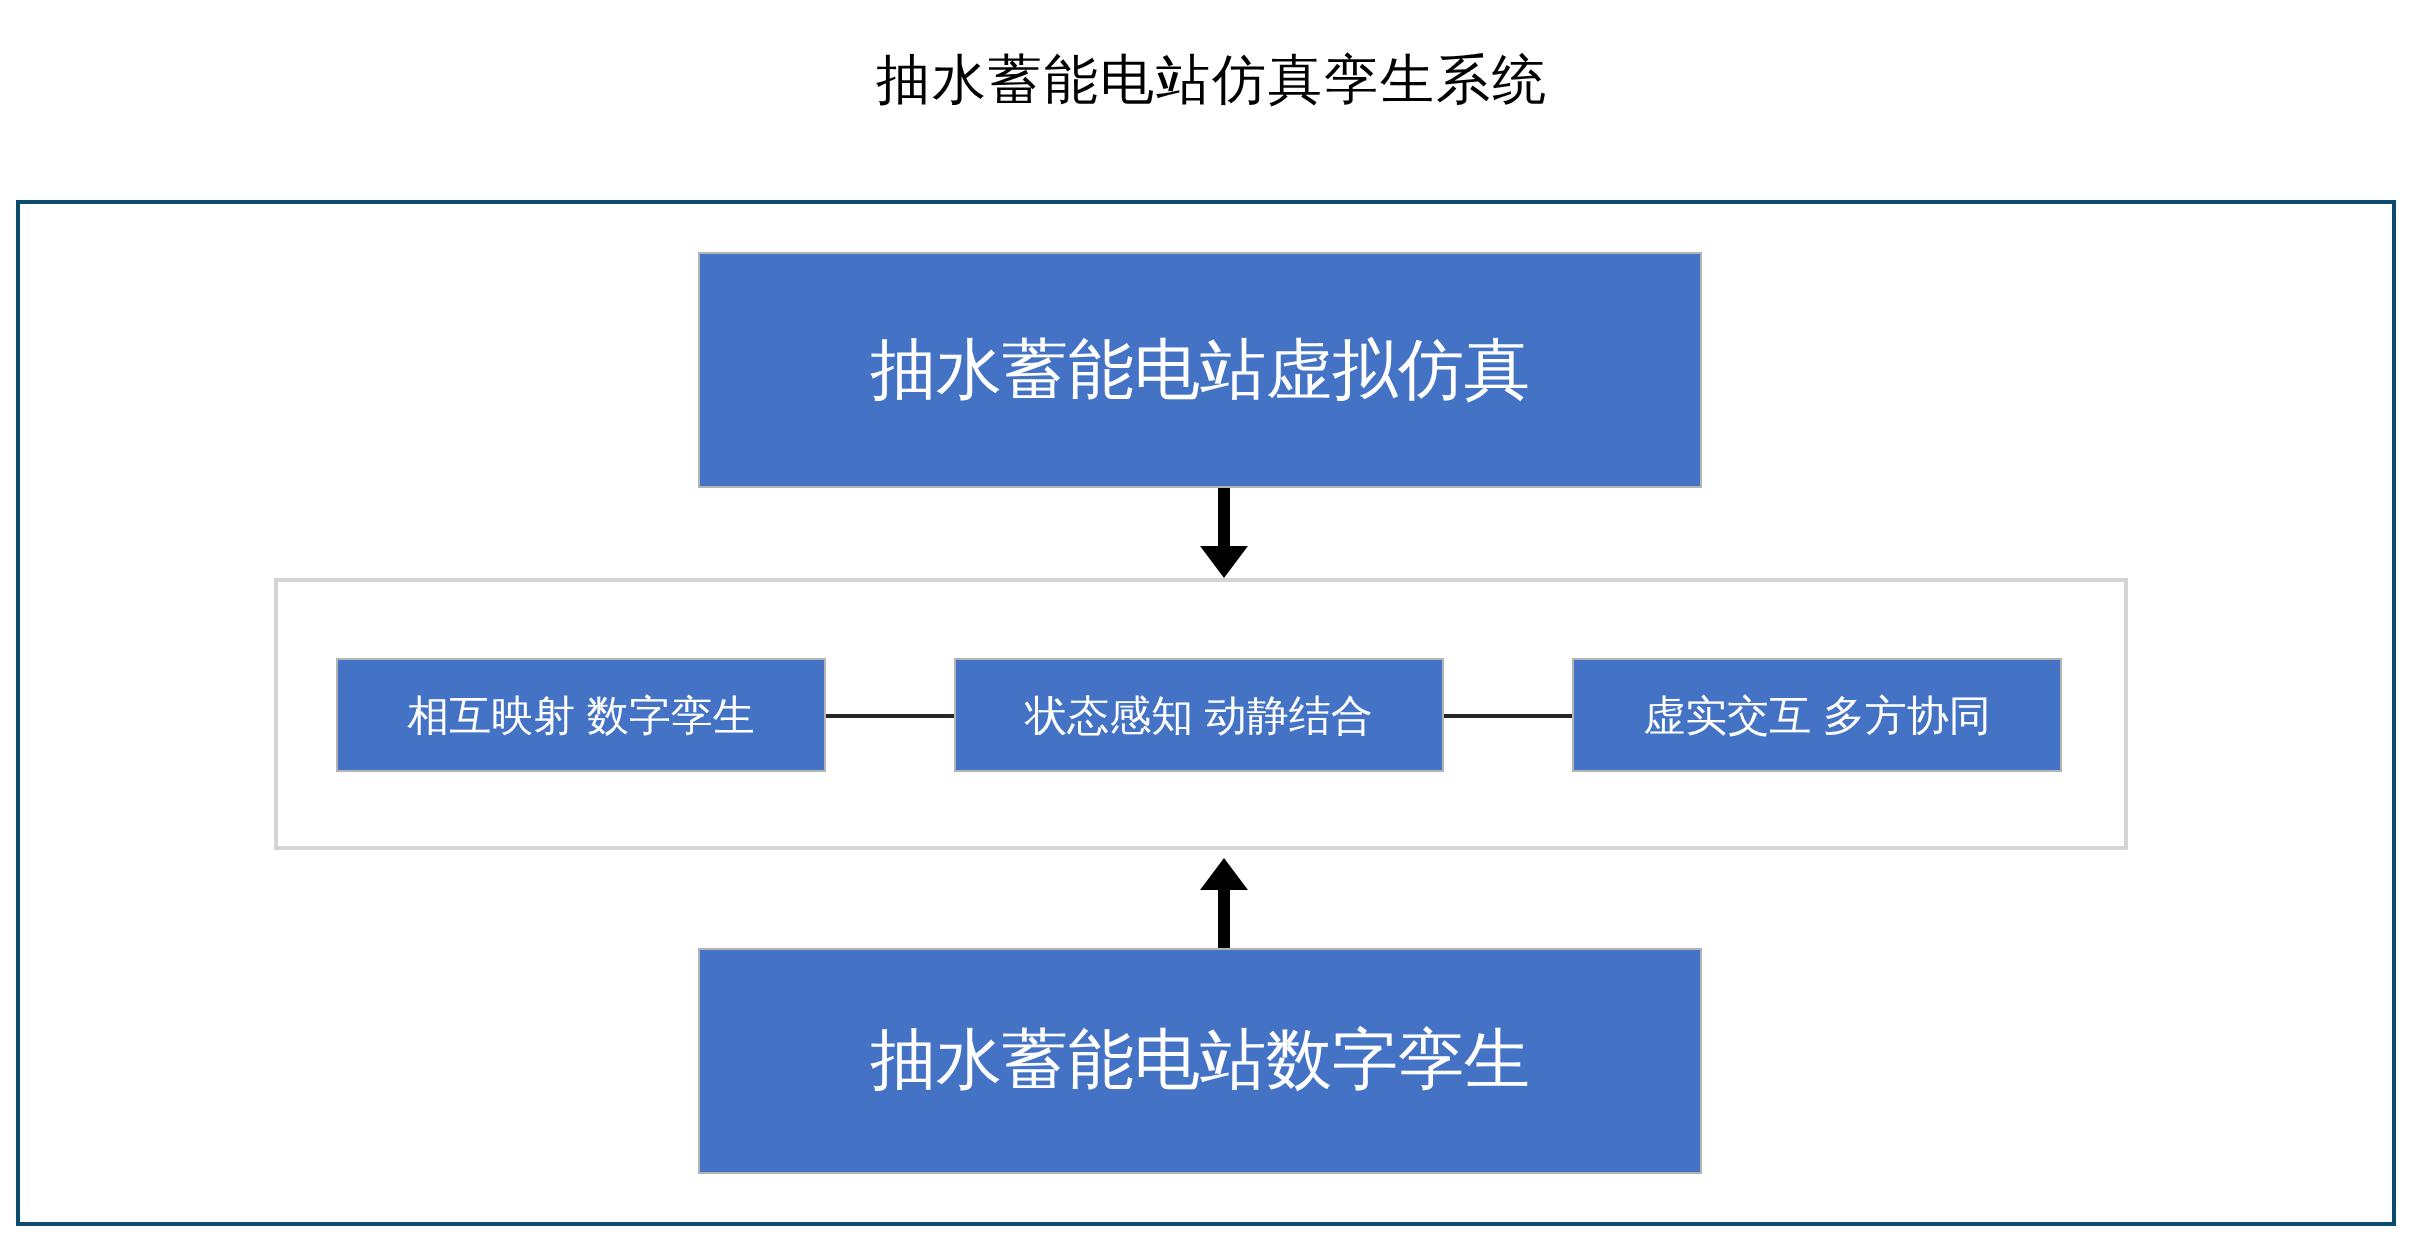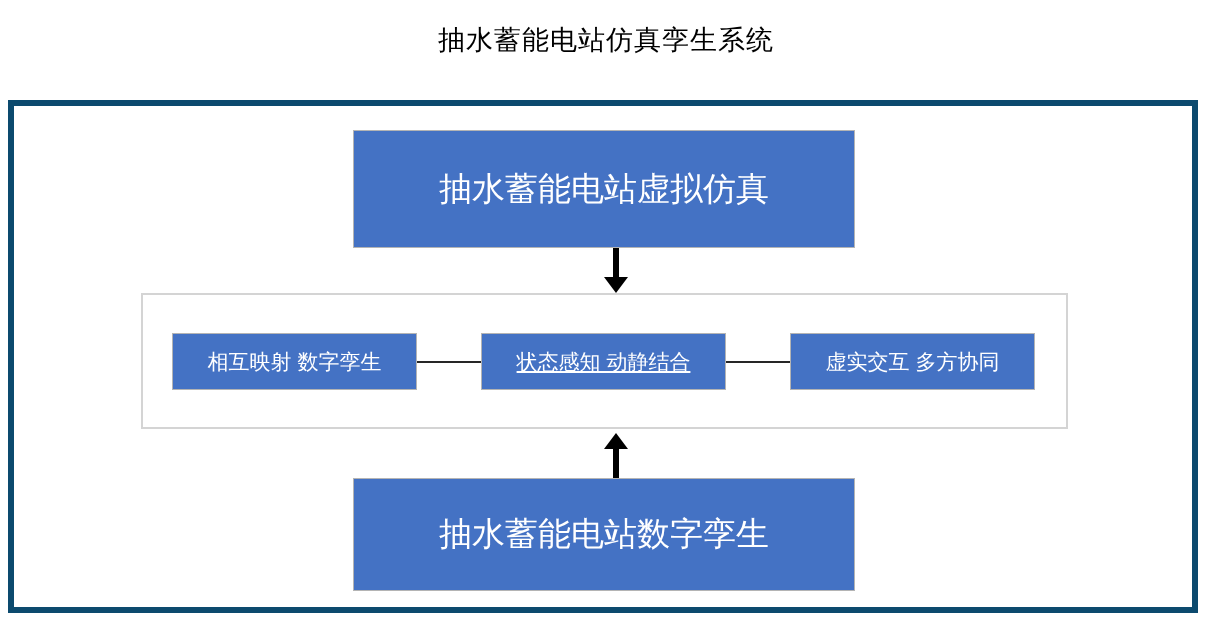--- a/index.html
+++ b/index.html
@@ -24,21 +24,21 @@
     color: #000000;
     letter-spacing: 1px;
     white-space: nowrap;
   }
   #diagram-frame {
     position: absolute;
     left: 8px;
     top: 100px;
     width: 1190px;
     height: 513px;
-    border: 6px solid #0c4a6e;
+    border: 2px solid #0c4a6e;
     box-sizing: border-box;
     background: #ffffff;
   }
   .node-box {
     position: absolute;
     background: #4472C4;
     border: 1px solid #b4b4b4;
     box-sizing: border-box;
     display: flex;
     align-items: center;
@@ -71,21 +71,21 @@
     background: #ffffff;
   }
   .sub-box {
     position: absolute;
     top: 227px;
     width: 245px;
     height: 57px;
     font-size: 21px;
   }
   #node-sub-1 { left: 158px; }
-  #node-sub-2 { left: 467px; text-decoration: underline; }
+  #node-sub-2 { left: 467px; }
   #node-sub-3 { left: 776px; justify-content: center; }
 
   .connector-line {
     position: absolute;
     top: 255px;
     height: 2px;
     background: #262626;
   }
   #connector-1-2 { left: 403px; width: 64px; }
   #connector-2-3 { left: 712px; width: 64px; }

